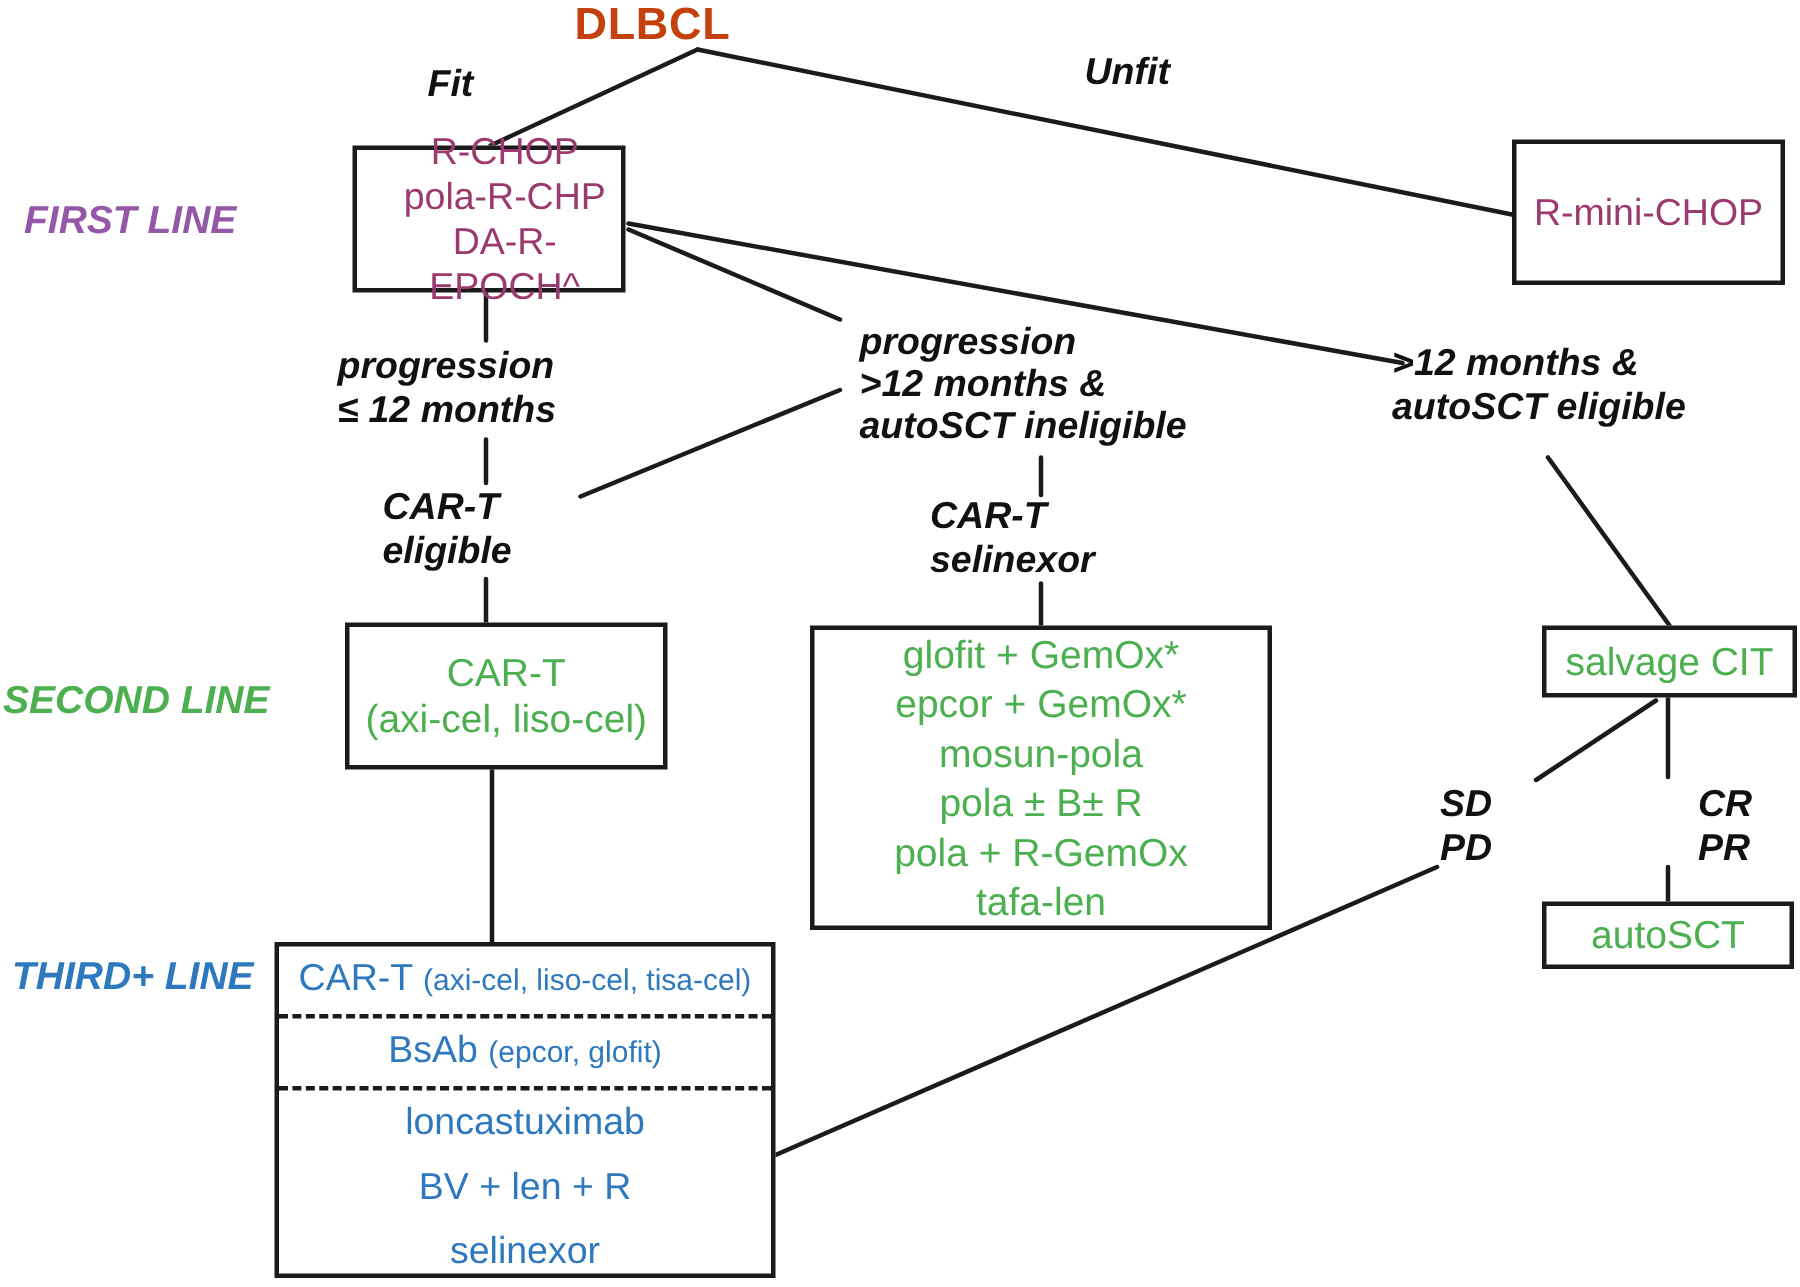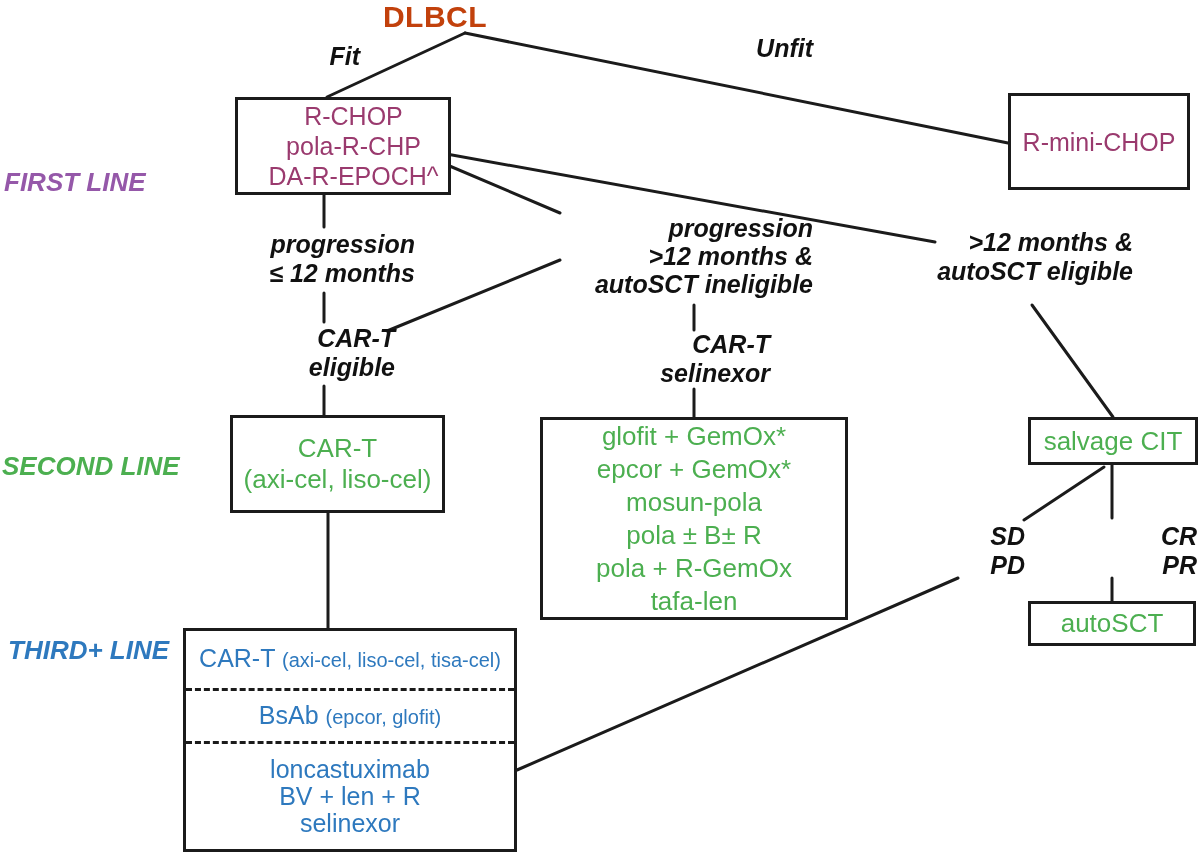--- a/index.html
+++ b/index.html
@@ -8,40 +8,40 @@
     font-family:"Liberation Sans", sans-serif;overflow:hidden;
   }
   .edges{position:absolute;left:0;top:0;width:1200px;height:858px;}
   .edges line{stroke:var(--edge,#1b1b1b);stroke-width:3;stroke-linecap:round;}
   .title{
     position:absolute;font-weight:bold;font-size:30px;color:#c2410c;
     text-align:center;letter-spacing:.5px;
   }
   .lbl{
     position:absolute;font-style:italic;font-weight:bold;color:#111;
-    text-align:right;font-size:25px;line-height:29px;
+    text-align:left;font-size:25px;line-height:29px;
   }
   .rowlbl{
     position:absolute;font-style:italic;font-weight:bold;font-size:26px;
     white-space:nowrap;
   }
   .rowlbl.first{color:var(--first-line-label,#9558a9);}
   .rowlbl.second{color:var(--second-line,#4caf50);}
   .rowlbl.third{color:var(--third-line,#2e79be);}
   .box{
     position:absolute;border:3px solid var(--edge,#1b1b1b);background:#fff;
     box-sizing:border-box;display:flex;flex-direction:column;
     align-items:center;justify-content:center;text-align:center;
   }
   .box.purple{color:var(--first-line-box,#9a3a6e);font-size:25px;line-height:30px;}
   .box.green{color:var(--second-line,#4caf50);font-size:26px;line-height:33px;}
   .box.blue{color:var(--third-line,#2e79be);padding:0;}
   .third-section{
     width:100%;box-sizing:border-box;display:flex;flex-direction:column;
-    align-items:center;justify-content:center;font-size:25px;line-height:27px;text-align:right;
+    align-items:center;justify-content:center;font-size:25px;line-height:43px;text-align:right;
   }
   .third-section .sub{font-size:20px;}
   .dash-below{border-bottom:3px dashed var(--edge,#1b1b1b);}
 </style>
 </head>
 <body>
 
 <div class="canvas">
 
   <svg class="edges" viewBox="0 0 1200 858">
@@ -61,21 +61,21 @@
     <line x1="1104" y1="467" x2="1024" y2="520"></line>
     <line x1="958" y1="578" x2="517" y2="770"></line>
     <line x1="1112" y1="578" x2="1112" y2="601"></line>
   </svg>
 
   <div class="title" style="left:380px;top:0;width:110px;">DLBCL</div>
 
   <div class="lbl" style="left:285px;top:42px;width:75px;">Fit</div>
   <div class="lbl" style="left:723px;top:34px;width:90px;">Unfit</div>
 
-  <div class="rowlbl first" style="left:4px;top:131px;margin-top:36px;">FIRST LINE</div>
+  <div class="rowlbl first" style="left:16px;top:131px;">FIRST LINE</div>
   <div class="rowlbl second" style="left:2px;top:451px;">SECOND LINE</div>
   <div class="rowlbl third" style="left:8px;top:635px;">THIRD+ LINE</div>
 
   <div class="lbl" style="left:225px;top:230px;width:190px;">
     <div>progression</div>
     <div>≤ 12 months</div>
   </div>
   <div class="lbl" style="left:255px;top:324px;width:140px;">
     <div>CAR-T</div>
     <div>eligible</div>
@@ -95,21 +95,21 @@
   </div>
   <div class="lbl" style="left:960px;top:522px;width:65px;">
     <div>SD</div>
     <div>PD</div>
   </div>
   <div class="lbl" style="left:1132px;top:522px;width:65px;">
     <div>CR</div>
     <div>PR</div>
   </div>
 
-  <div class="box purple" style="left:235px;top:97px;width:216px;height:98px;padding-left:21px;">
+  <div class="box purple" style="left:235px;top:97px;width:182px;height:98px;padding-left:21px;">
     <div>R-CHOP</div>
     <div>pola-R-CHP</div>
     <div>DA-R-EPOCH^</div>
   </div>
 
   <div class="box purple" style="left:1008px;top:93px;width:182px;height:97px;">
     <div>R-mini-CHOP</div>
   </div>
 
   <div class="box green" style="left:230px;top:415px;width:215px;height:98px;line-height:31px;">

